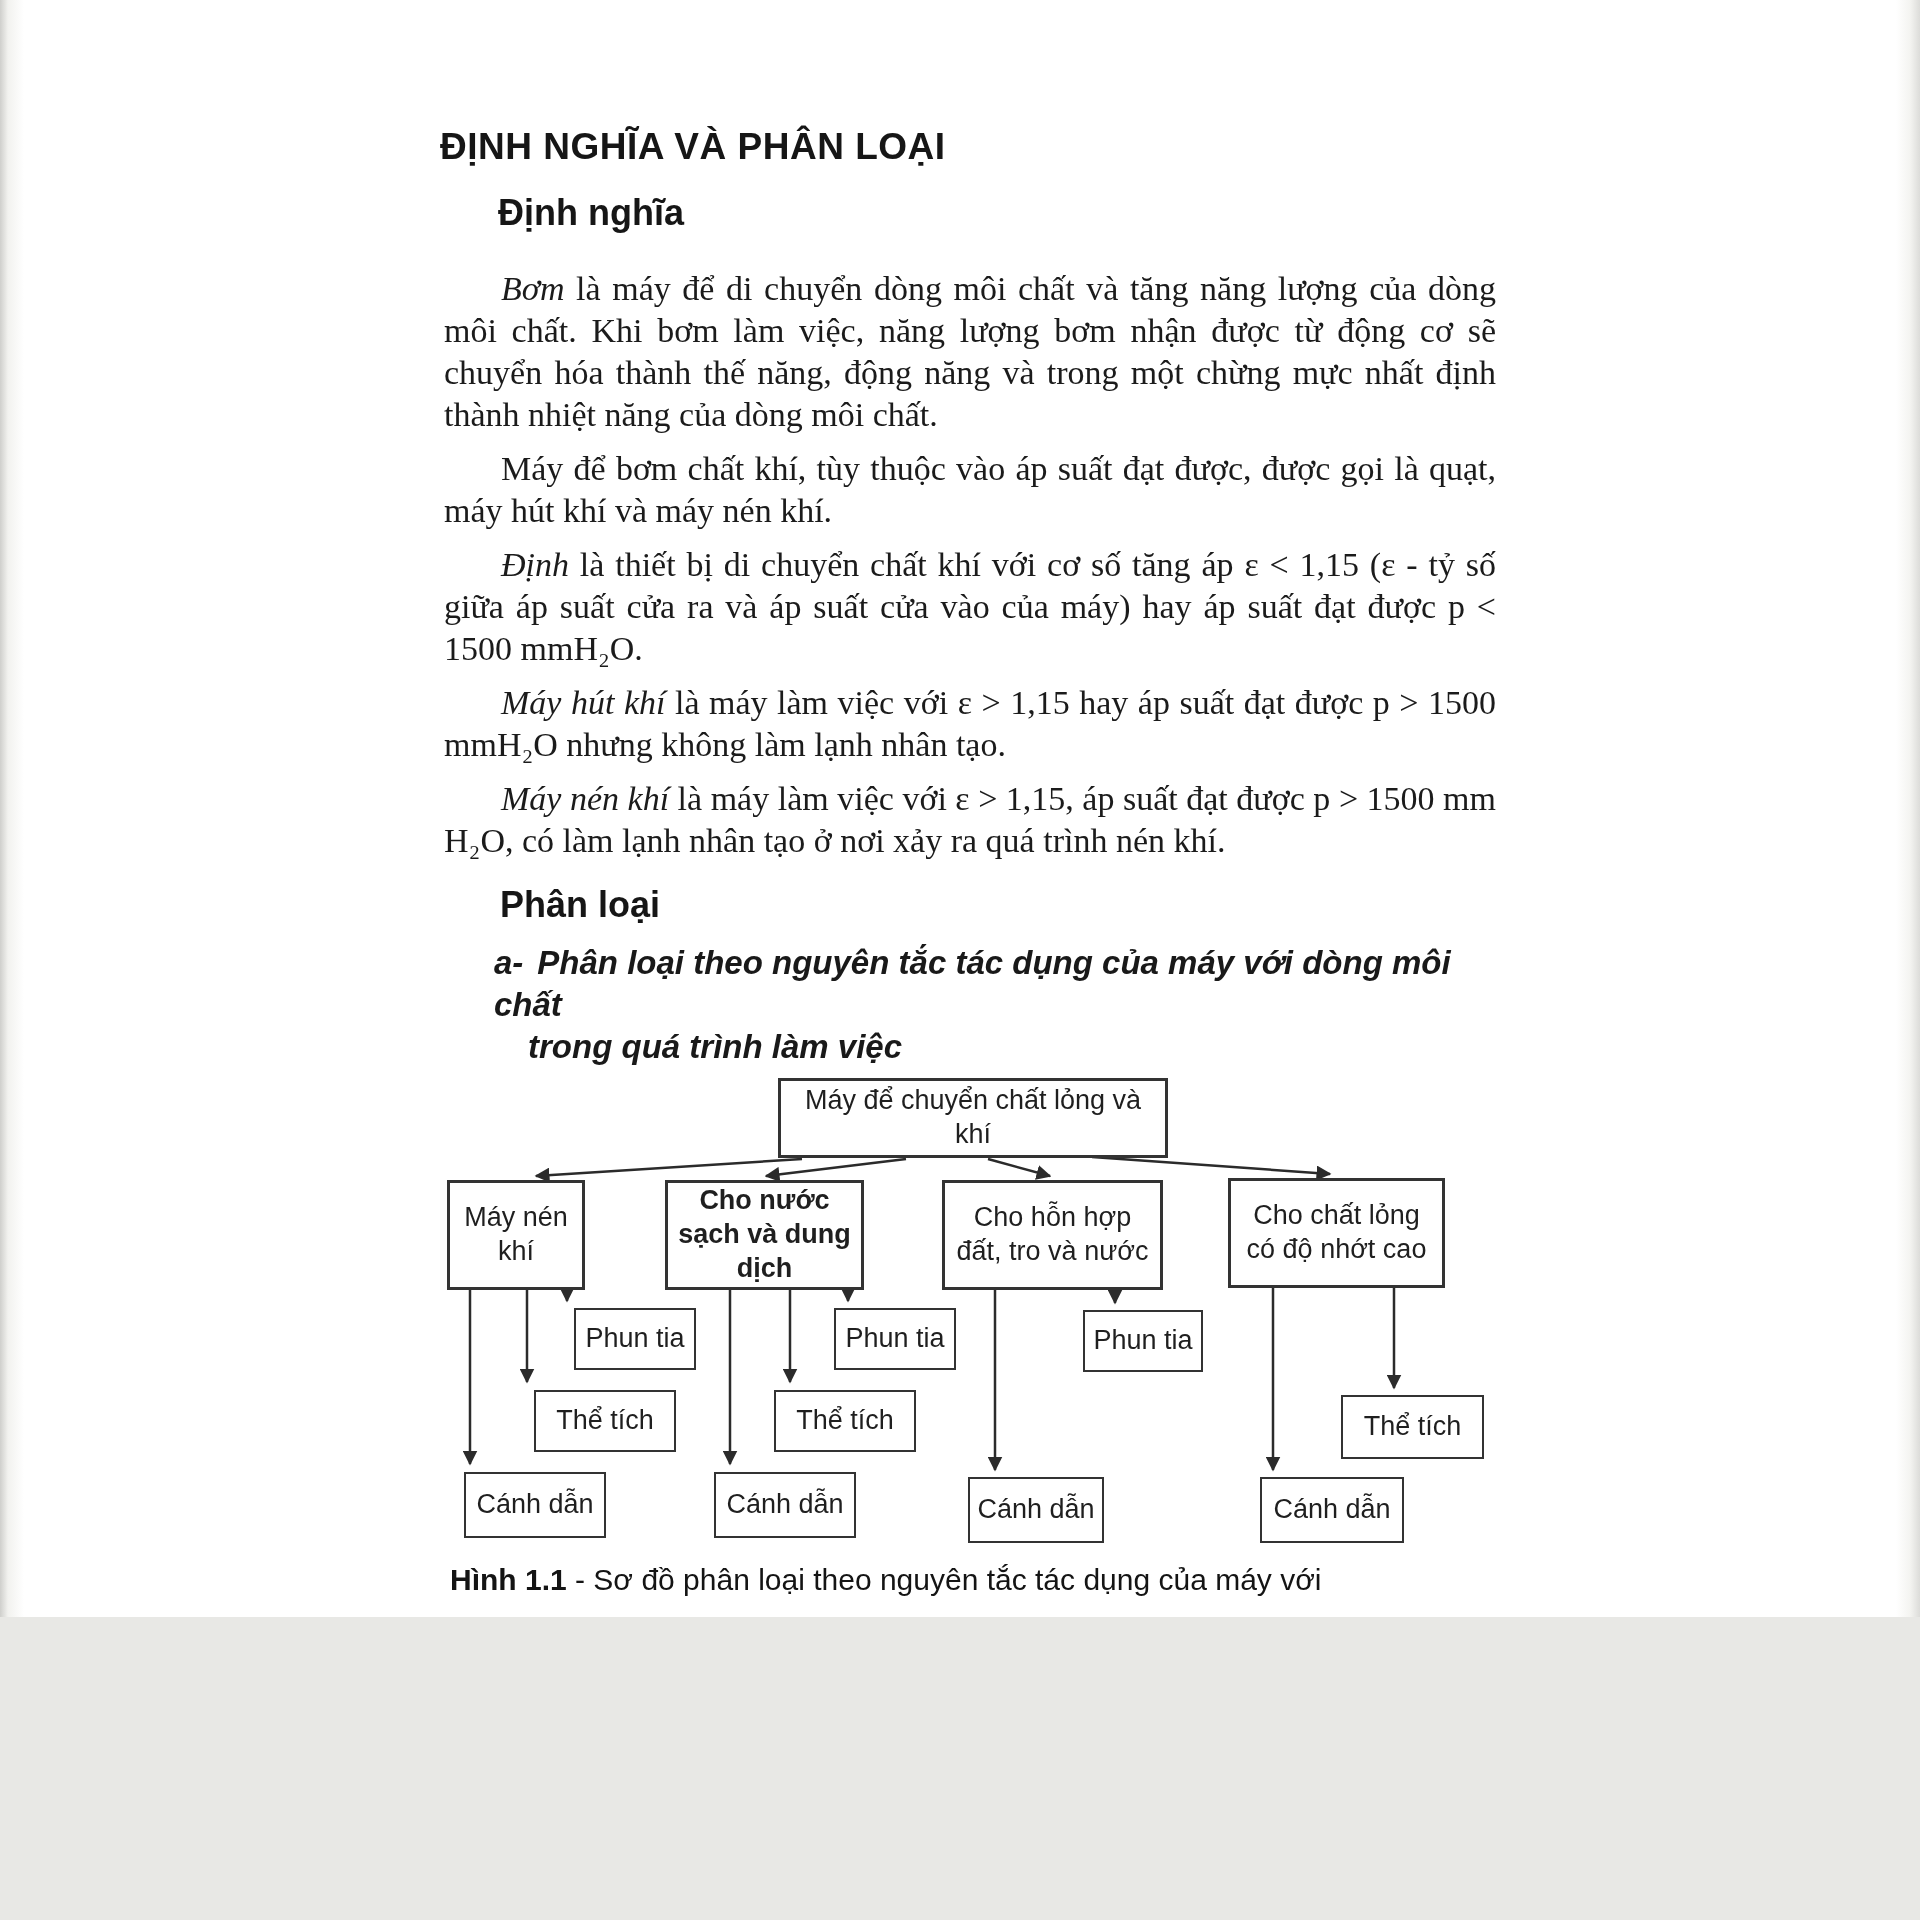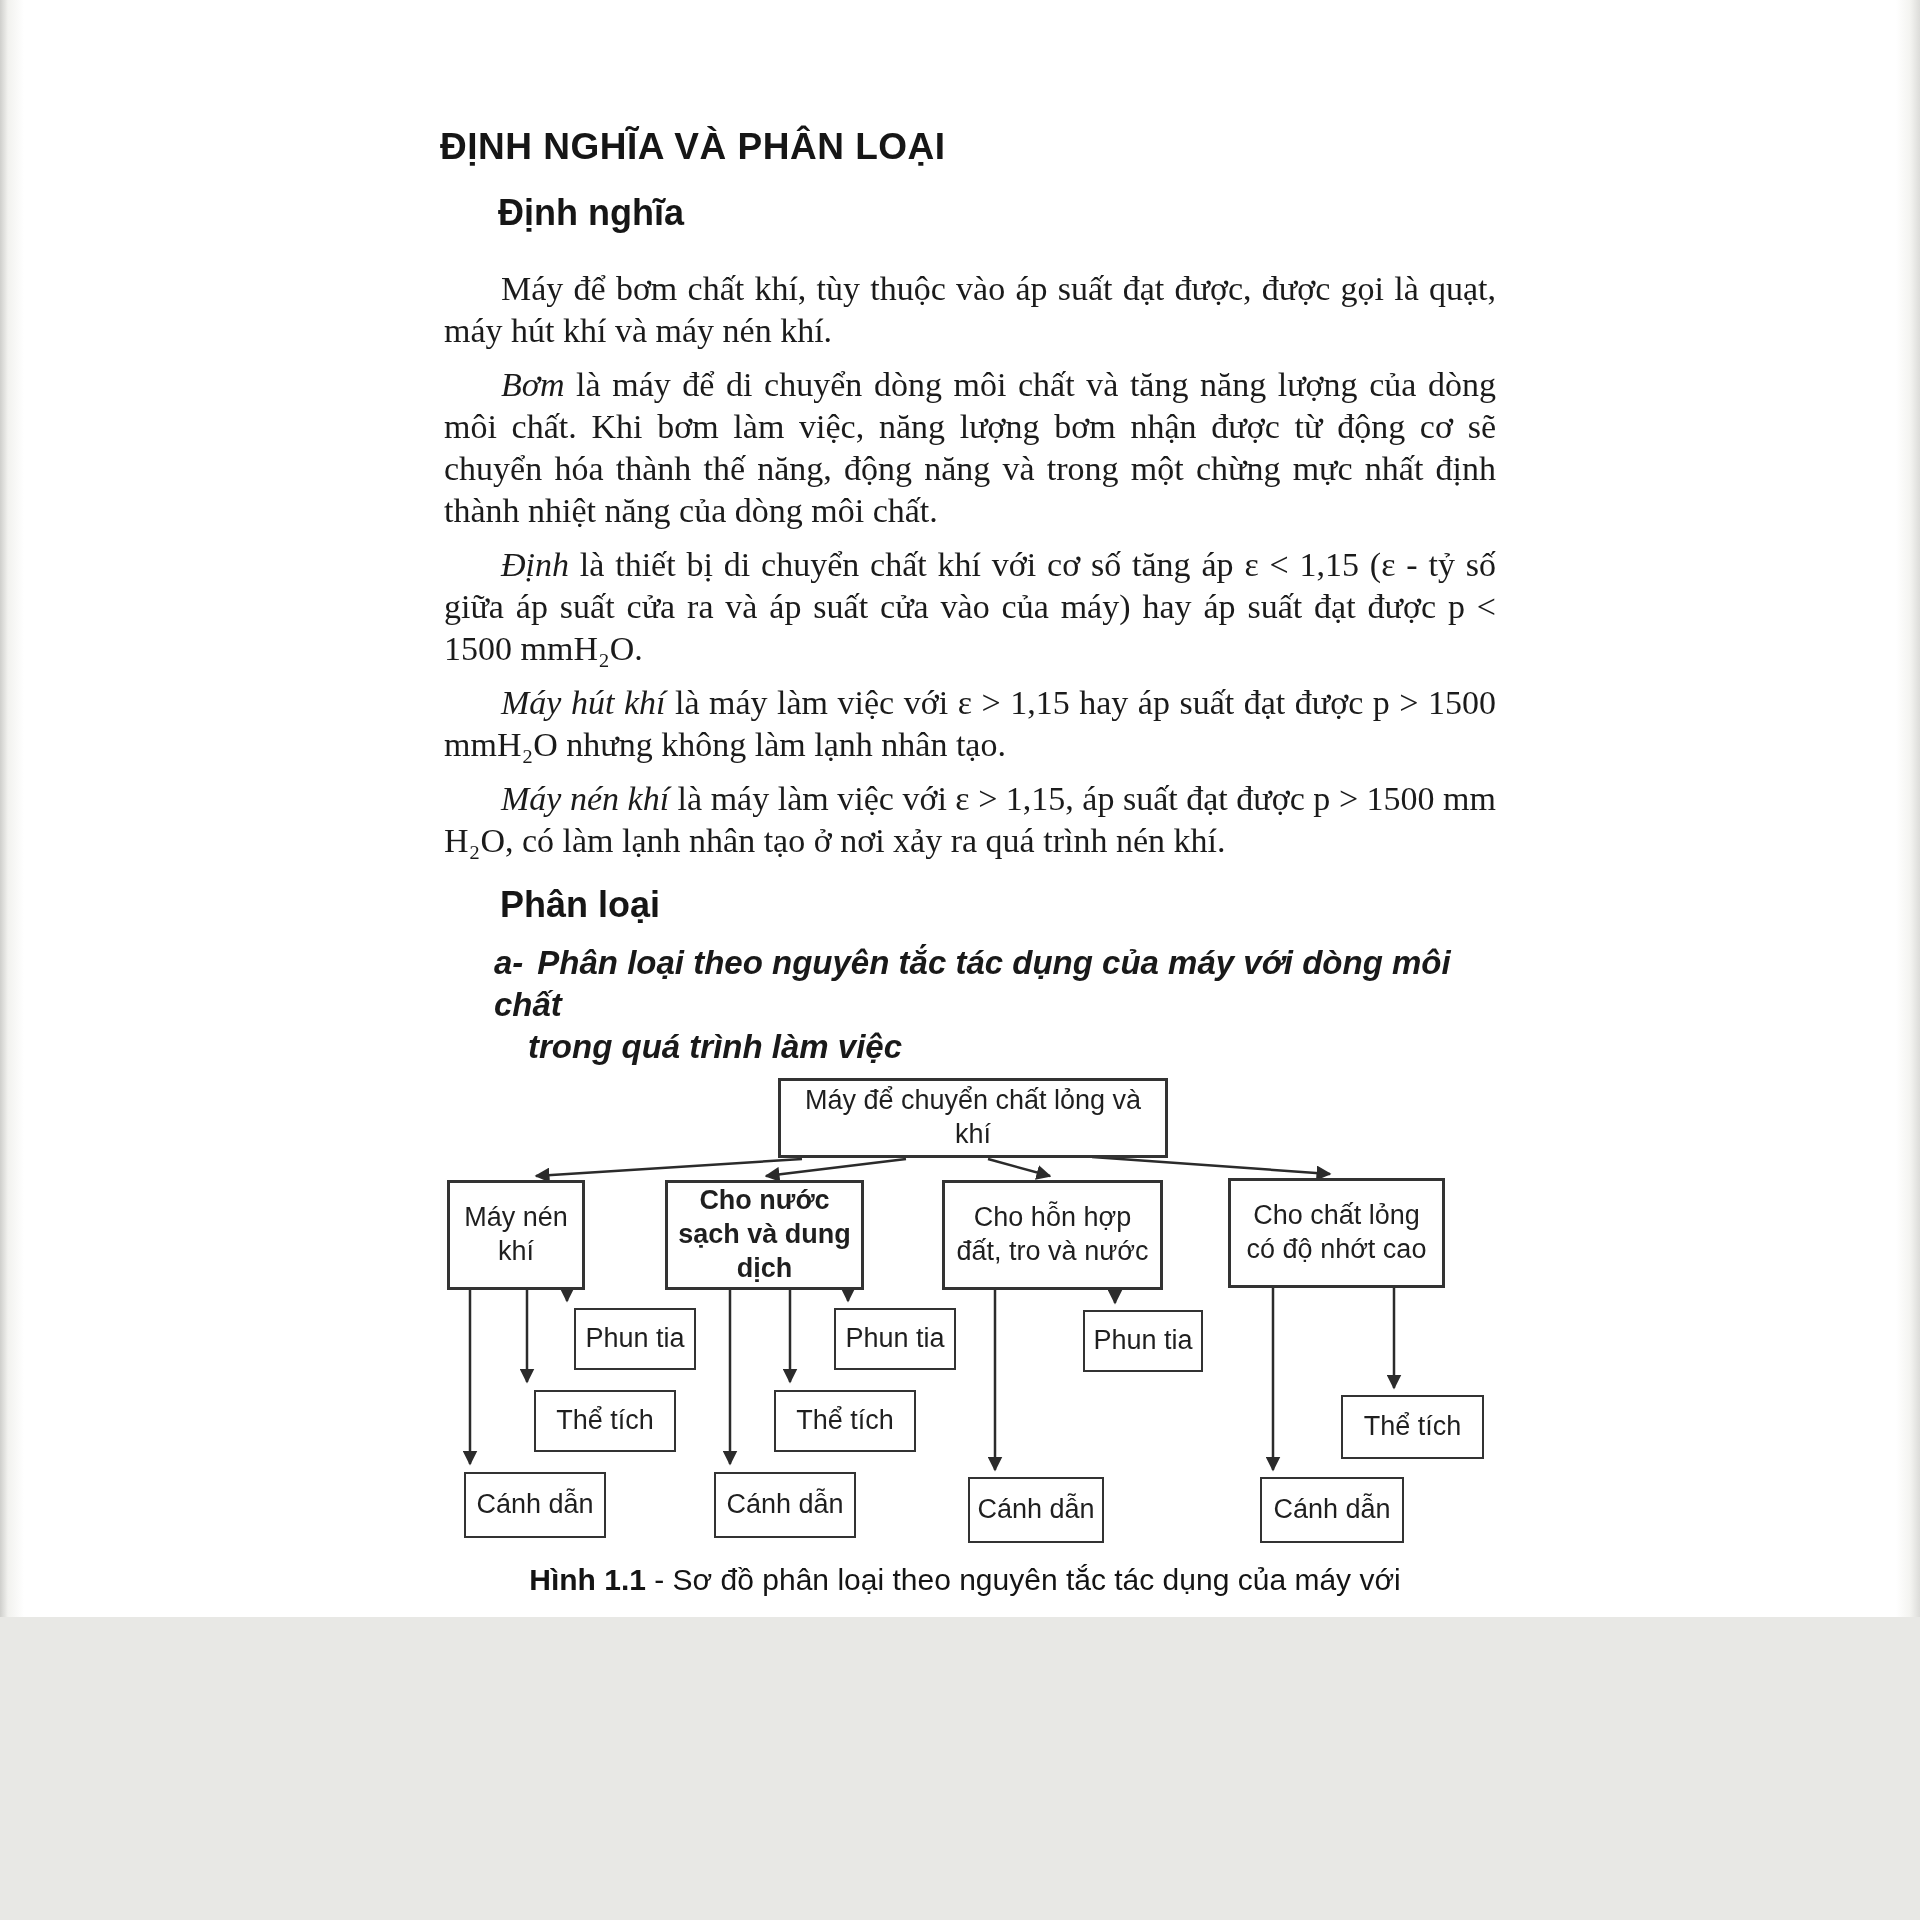--- a/index.html
+++ b/index.html
@@ -35,42 +35,42 @@
   .figure{position:absolute;left:0;top:0;width:1920px;height:1920px;pointer-events:none;}
   .connectors{position:absolute;left:0;top:0;}
   .node{
     position:absolute;display:flex;align-items:center;justify-content:center;
     text-align:center;background:#fff;
     font:27px/1.25 "Liberation Sans",sans-serif;color:#1f1f1f;
     border:3px solid #333;box-sizing:border-box;padding:2px 8px;
   }
   .node.sub{border-width:2px;padding:8px 4px;margin-left:28px;}
   .caption{
-    position:absolute;left:450px;top:1560px;width:1030px;text-align:center;
+    position:absolute;left:450px;top:1560px;width:1030px;text-align:left;
     font:30px/1.3 "Liberation Sans",sans-serif;color:#141414;
   }
   .caption b{font-weight:bold;}
   .caption .cap2{margin-top:4px;}
   .pageno{
     position:absolute;left:1426px;top:1824px;
     font:37px "Liberation Serif",serif;color:#2e2e2e;
   }
 </style>
 </head>
 <body>
 
 <div class="page">
 
   <h1 class="page-title">ĐỊNH NGHĨA VÀ PHÂN LOẠI</h1>
 
   <h2 class="h2">Định nghĩa</h2>
 
   <div class="body-text">
+    <p><i>Bơm</i><span> là máy để di chuyển dòng môi chất và tăng năng lượng của dòng môi chất. Khi bơm làm việc, năng lượng bơm nhận được từ động cơ sẽ chuyển hóa thành thế năng, động năng và trong một chừng mực nhất định thành nhiệt năng của dòng môi chất.</span></p>
     <p><i></i><span>Máy để bơm chất khí, tùy thuộc vào áp suất đạt được, được gọi là quạt, máy hút khí và máy nén khí.</span></p>
-    <p><i>Bơm</i><span> là máy để di chuyển dòng môi chất và tăng năng lượng của dòng môi chất. Khi bơm làm việc, năng lượng bơm nhận được từ động cơ sẽ chuyển hóa thành thế năng, động năng và trong một chừng mực nhất định thành nhiệt năng của dòng môi chất.</span></p>
     <p><i>Định</i><span> là thiết bị di chuyển chất khí với cơ số tăng áp ε &lt; 1,15 (ε - tỷ số giữa áp suất cửa ra và áp suất cửa vào của máy) hay áp suất đạt được p &lt; 1500 mmH₂O.</span></p>
     <p><i>Máy hút khí</i><span> là máy làm việc với ε &gt; 1,15 hay áp suất đạt được p &gt; 1500 mmH₂O nhưng không làm lạnh nhân tạo.</span></p>
     <p><i>Máy nén khí</i><span> là máy làm việc với ε &gt; 1,15, áp suất đạt được p &gt; 1500 mm H₂O, có làm lạnh nhân tạo ở nơi xảy ra quá trình nén khí.</span></p>
 
     <div class="h3">Phân loại</div>
 
     <div class="item-a">
       <div class="ia-line1"><span class="ia-marker">a-</span><span>Phân loại theo nguyên tắc tác dụng của máy với dòng môi chất</span></div>
       <div class="ia-line2">trong quá trình làm việc</div>
     </div>

